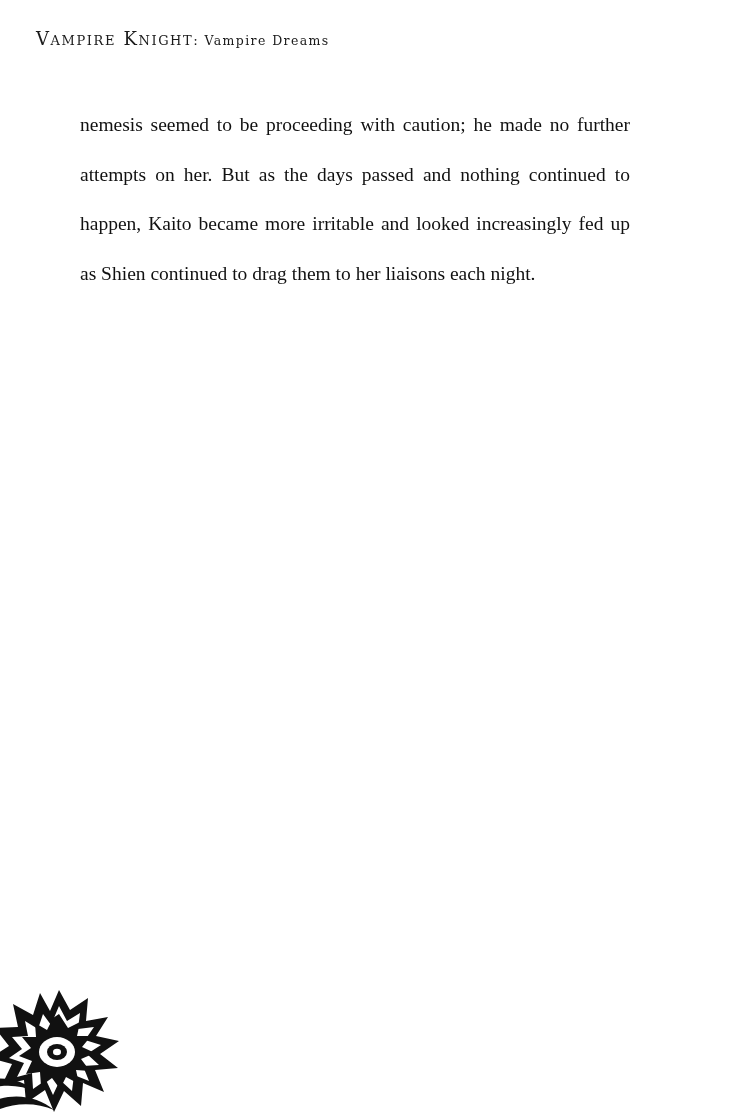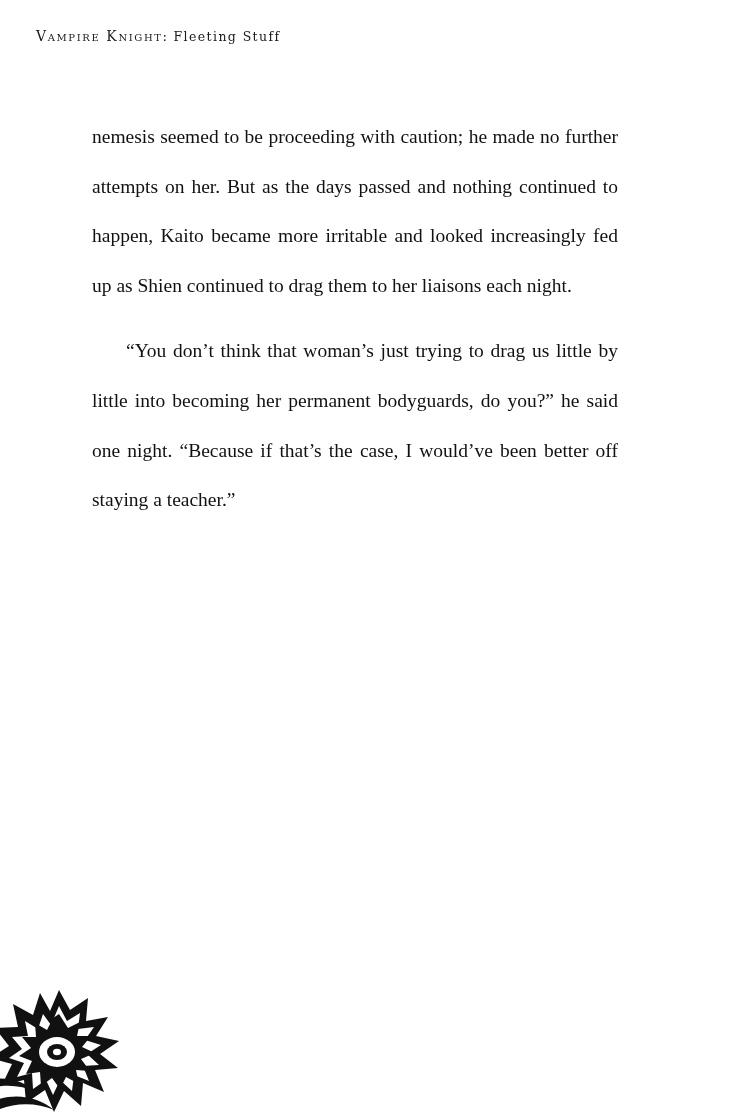--- a/index.html
+++ b/index.html
@@ -25,34 +25,34 @@
     left: 36px;
     font-family: "DejaVu Serif", serif;
     font-size: 13.5px;
     letter-spacing: 1.1px;
     color: #1a1a1a;
     white-space: nowrap;
   }
   .running-head .series {
     font-variant: small-caps;
     letter-spacing: 1.6px;
-    font-size: 14px;
+    font-size: 18px;
   }
   .running-head .subtitle {
     font-size: 12.5px;
     letter-spacing: 1.4px;
   }
   .body-text {
     position: absolute;
     top: 96px;
     left: 76px;
     width: 558px;
   }
   .body-text p {
-    margin: 16px;
+    margin: 4px;
     font-size: 19.5px;
     line-height: 49.6px;
     text-align: justify;
     text-justify: inter-word;
     hyphens: manual;
   }
   .body-text p.indent {
     text-indent: 34px;
   }
   .rose {
@@ -63,26 +63,25 @@
     height: 150px;
   }
 </style>
 </head>
 <body>
 
 <div class="page">
 
   <div class="running-head">
     <span class="series">Vampire Knight</span><span class="sep">:</span>
-    <span class="subtitle">Fleeting Stuff</span>
+    <span class="subtitle">Vampire Dreams</span>
   </div>
 
   <div class="body-text">
     <p>nemesis seemed to be proceeding with caution; he made no further attempts on her. But as the days passed and nothing continued to happen, Kaito became more irritable and looked increasingly fed up as Shien continued to drag them to her liaisons each night.</p>
-    <p class="indent">“You don’t think that woman’s just trying to drag us little by little into becoming her permanent bodyguards, do you?” he said one night. “Because if that’s the case, I would’ve been better off staying a teacher.”</p>
   </div>
 
   <svg class="rose" viewBox="0 0 150 150" aria-hidden="true">
     <g fill="#111111">
       <path d="M75 6 L86 26 L104 14 L102 37 L124 33 L112 52 L135 57 L116 70 L134 84 L111 86 L120 108 L99 99 L97 122 L80 107 L70 128 L61 106 L42 119 L40 96 L18 101 L28 80 L6 74 L25 62 L11 44 L34 43 L29 20 L49 31 L56 9 L66 27 Z"></path>
       <path d="M75 22 L83 37 L96 29 L94 45 L110 43 L101 56 L117 61 L103 70 L115 81 L99 82 L105 97 L90 91 L88 107 L76 96 L69 111 L62 96 L49 105 L48 89 L33 93 L40 79 L25 74 L38 65 L28 53 L44 52 L41 37 L54 45 L59 30 L67 41 Z" fill="#ffffff"></path>
       <path d="M75 30 L84 44 L96 38 L93 52 L107 52 L98 63 L111 69 L97 75 L106 87 L92 86 L95 100 L82 93 L76 105 L68 94 L57 102 L56 88 L42 90 L48 77 L35 72 L47 64 L38 53 L52 53 L51 39 L63 46 L69 34 Z"></path>
       <ellipse cx="73" cy="68" rx="18" ry="15" fill="#ffffff"></ellipse>
       <ellipse cx="73" cy="68" rx="10" ry="8" fill="#111111"></ellipse>
       <ellipse cx="73" cy="68" rx="4" ry="3.2" fill="#ffffff"></ellipse>

